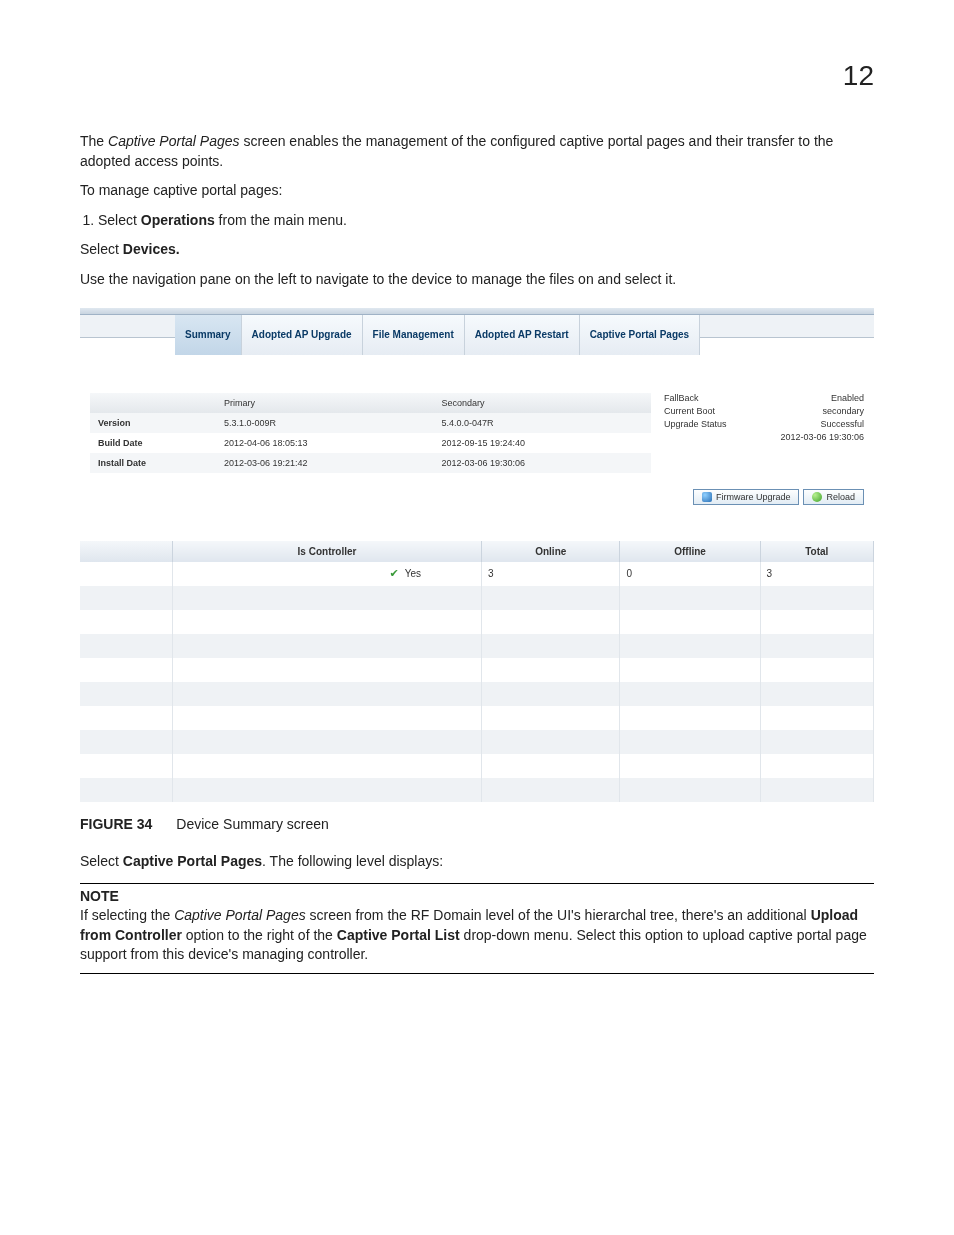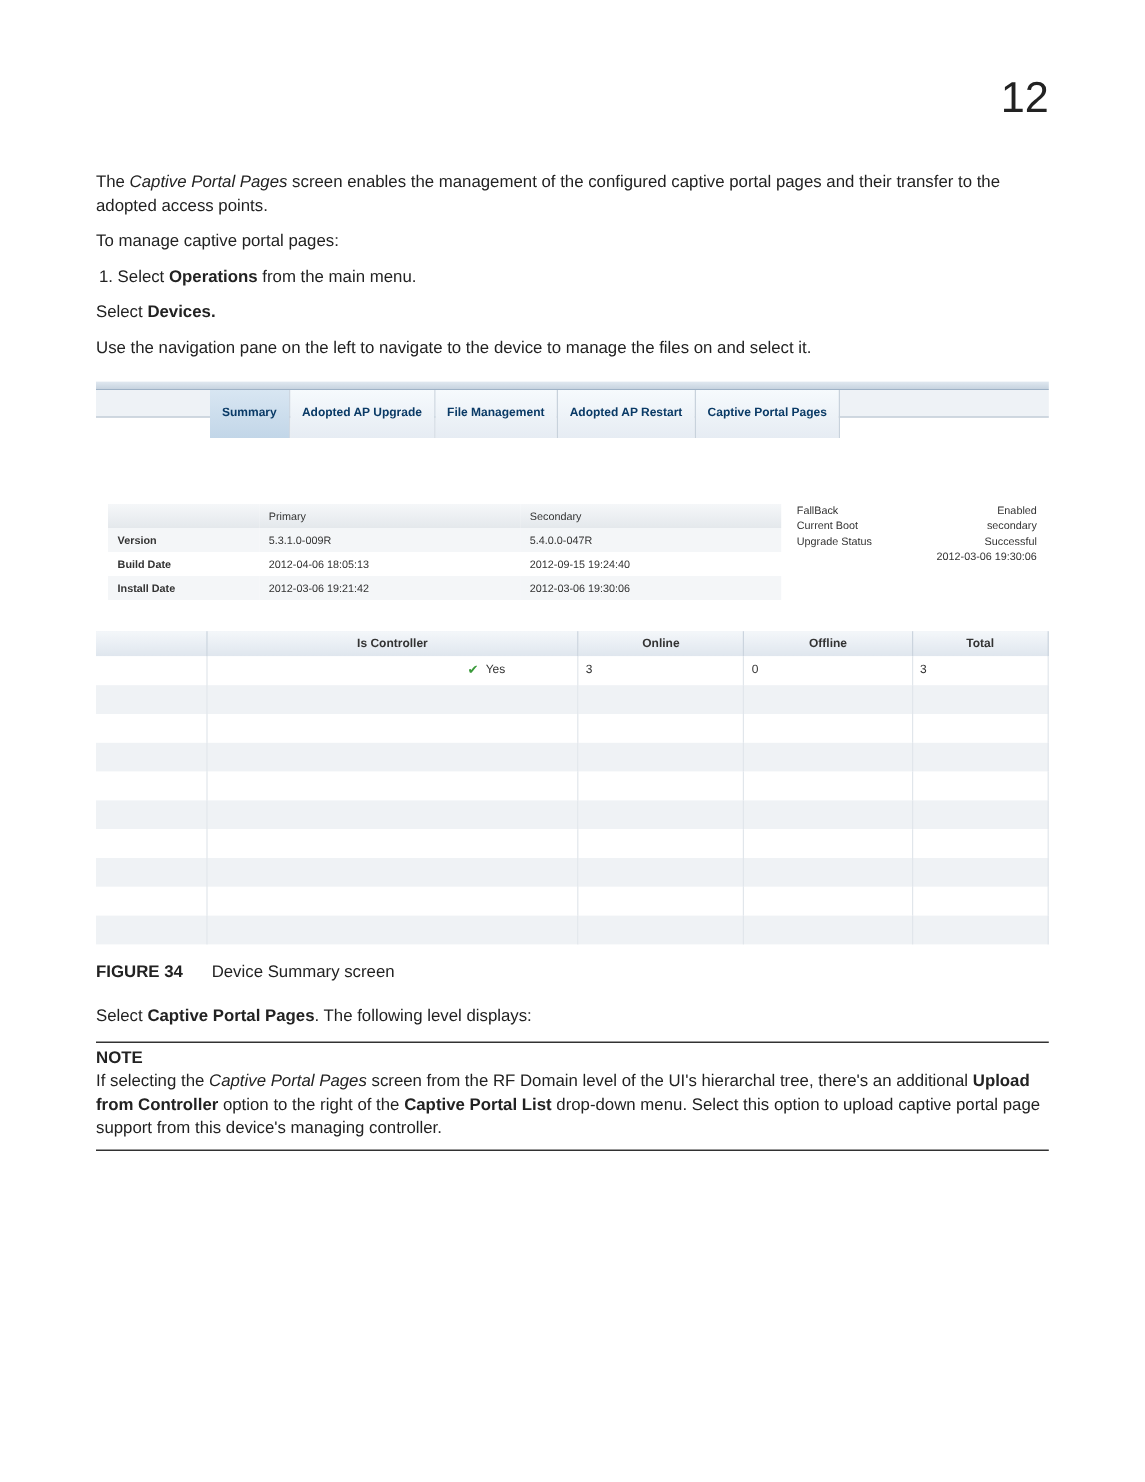--- a/index.html
+++ b/index.html
@@ -7,21 +7,21 @@
     padding: 60px 80px 60px 80px;
     font-family: Arial, Helvetica, sans-serif;
     font-size: 14px;
     color: #222;
     width: 954px;
     box-sizing: border-box;
     background: #fff;
   }
   .page-number {
     text-align: right;
-    font-size: 36px;
+    font-size: 28px;
     font-weight: 400;
     margin-bottom: 40px;
   }
   .body-text {
     line-height: 1.4;
     margin: 10px 0;
   }
   .italic { font-style: italic; }
   .bold { font-weight: bold; }
   .step-list {
@@ -70,21 +70,20 @@
     font-weight: bold;
     font-size: 11px;
     border-bottom: 1px solid #cfd6dd;
   }
 
   .ss-mid {
     display: flex;
     gap: 13px;
     padding: 55px 10px 10px 10px;
     align-items: flex-start;
-    margin-top: 17px;
   }
   .ver-table {
     flex: 1;
     border-collapse: collapse;
     font-size: 9px;
     color: #333;
   }
   .ver-table th, .ver-table td {
     text-align: left;
     padding: 5px 8px;
@@ -258,20 +257,30 @@
         <div class="status-label">Upgrade Status</div>
         <div class="status-val">Successful</div>
       </div>
       <div class="status-row">
         <div class="status-label"></div>
         <div class="status-val">2012-03-06 19:30:06</div>
       </div>
     </div>
   </div>
 
+  <div class="ss-buttons">
+    <div class="ss-btn">
+      <span class="icon-blue"></span>
+      <span>Firmware Upgrade</span>
+    </div>
+    <div class="ss-btn">
+      <span class="icon-green"></span>
+      <span>Reload</span>
+    </div>
+  </div>
 
   <table class="grid-table">
     <thead>
       <tr>
         <th class="col-type"></th>
         <th>Is Controller</th>
         <th>Online</th>
         <th>Offline</th>
         <th>Total</th>
       </tr>

